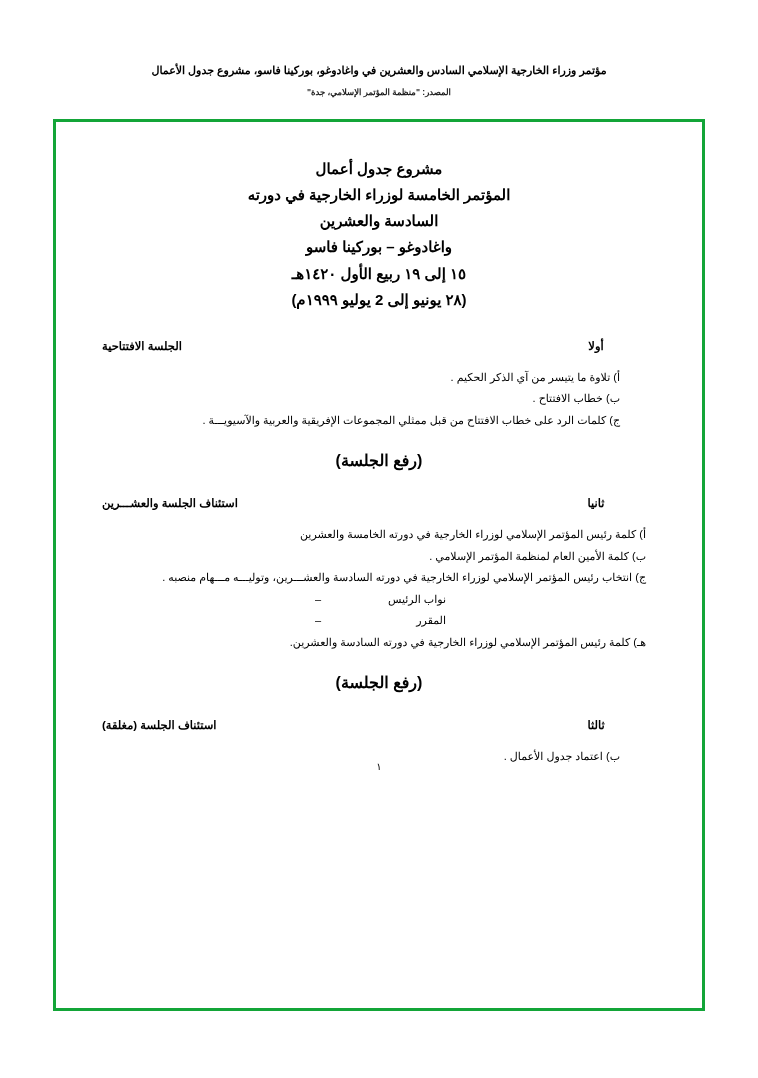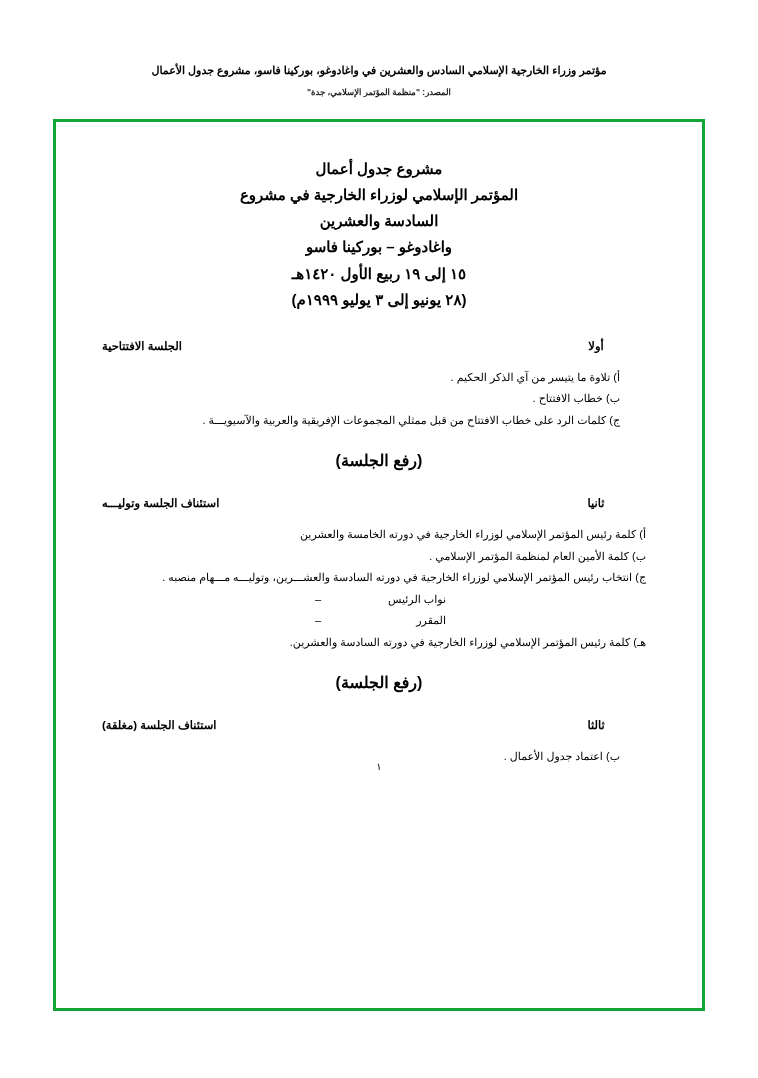--- a/index.html
+++ b/index.html
@@ -141,44 +141,44 @@
 
 <div class="page">
 
   <div class="doc-header">مؤتمر وزراء الخارجية الإسلامي السادس والعشرين في واغادوغو، بوركينا فاسو، مشروع جدول الأعمال</div>
   <div class="doc-source">المصدر: "منظمة المؤتمر الإسلامي، جدة"</div>
 
   <div class="green-frame">
 
     <div class="title-block">
       <div class="tline">مشروع جدول أعمال</div>
-      <div class="tline">المؤتمر الإسلامي  لوزراء الخارجية في مشروع</div>
+      <div class="tline">المؤتمر الخامسة  لوزراء الخارجية في دورته</div>
       <div class="tline">السادسة والعشرين</div>
       <div class="tline">واغادوغو – بوركينا فاسو</div>
       <div class="tline">١٥ إلى ١٩ ربيع الأول ١٤٢٠هـ</div>
-      <div class="tline">(٢٨ يونيو إلى ٣ يوليو ١٩٩٩م)</div>
+      <div class="tline">(٢٨ يونيو إلى 2 يوليو ١٩٩٩م)</div>
     </div>
 
     <div class="section s1">
       <div class="section-head">
         <div class="section-ordinal">أولا</div>
         <div class="section-title">الجلسة الافتتاحية</div>
       </div>
       <ul class="items">
         <li class="item">أ) تلاوة ما يتيسر من آي الذكر الحكيم .</li>
         <li class="item">ب) خطاب الافتتاح .</li>
         <li class="item">ج) كلمات الرد على خطاب الافتتاح من قبل ممثلي المجموعات الإفريقية والعربية والآسيويـــة .</li>
       </ul>
       <div class="note">(رفع الجلسة)</div>
     </div>
 
     <div class="section s2">
       <div class="section-head">
         <div class="section-ordinal">ثانيا</div>
-        <div class="section-title">استئناف الجلسة وتوليـــه</div>
+        <div class="section-title">استئناف الجلسة والعشـــرين</div>
       </div>
       <ul class="items">
         <li class="item">أ) كلمة رئيس المؤتمر الإسلامي لوزراء الخارجية في دورته الخامسة والعشرين</li>
         <li class="item">ب) كلمة الأمين العام لمنظمة المؤتمر الإسلامي .</li>
         <li class="item">ج) انتخاب رئيس المؤتمر الإسلامي لوزراء الخارجية في دورته السادسة والعشـــرين، وتوليـــه مـــهام منصبه .</li>
       </ul>
       <ul class="sub-list">
         <li class="sub-item">
           <span class="sub-text">نواب الرئيس</span>
           <span class="sub-dash">–</span>

